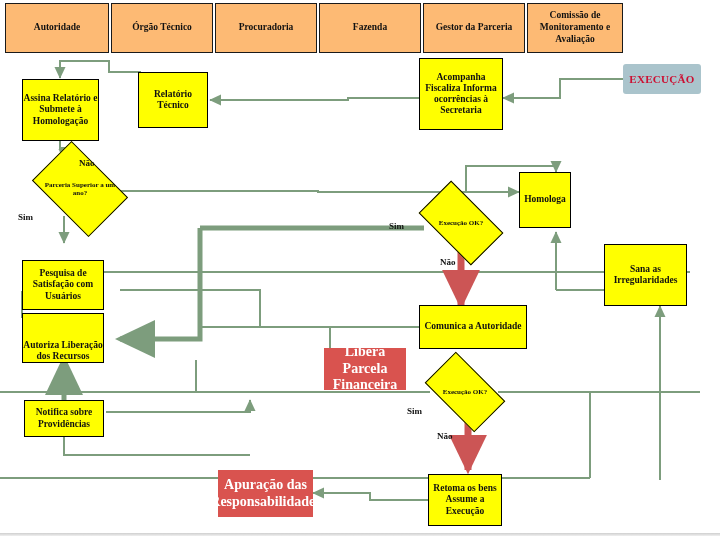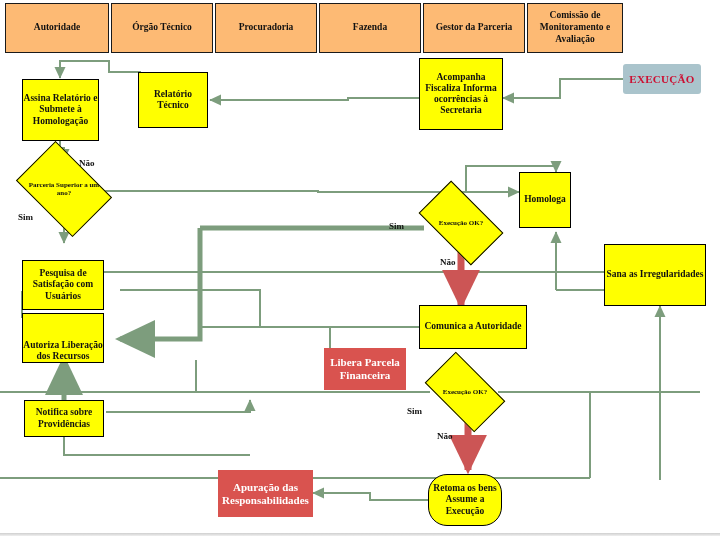--- a/index.html
+++ b/index.html
@@ -42,21 +42,21 @@
   .n-proc{
     background:#ffff00;
     border:1.5px solid #000000;
     color:#111111;
     font-size:9.5px;font-weight:bold;
   }
   .n-red{
     background:#d9534f;
     border:none;
     color:#ffffff;
-    font-size:11px;font-weight:bold;justify-content:center;
+    font-size:14px;font-weight:bold;justify-content:center;
   }
   .n-pill{
     background:#aac4cc;
     border-radius:3px;
     color:#cc1133;
     font-size:11px;font-weight:bold;
     letter-spacing:.3px;
   }
   .n-dec{
     background:transparent;border:none;
@@ -195,39 +195,39 @@
   </div>
 
   <div class="node n-proc" style="left:419px;top:58px;width:84px;height:72px;">
     <span>Acompanha Fiscaliza Informa ocorrências à Secretaria</span>
   </div>
 
   <div class="node n-pill" style="left:623px;top:64px;width:78px;height:30px;">
     <span>EXECUÇÃO</span>
   </div>
 
-  <div class="node n-dec" style="left:24px;top:161px;width:80px;height:56px;">
+  <div class="node n-dec" style="left:40px;top:161px;width:80px;height:56px;">
     <div class="dia"></div>
     <div class="dtxt">Parceria Superior a um ano?</div>
   </div>
 
   <div class="node n-proc" style="left:519px;top:172px;width:52px;height:56px;">
     <span>Homologa</span>
   </div>
 
   <div class="node n-dec" style="left:424px;top:200px;width:74px;height:46px;">
     <div class="dia"></div>
     <div class="dtxt">Execução OK?</div>
   </div>
 
   <div class="node n-proc" style="left:22px;top:260px;width:82px;height:50px;">
     <span>Pesquisa de Satisfação com Usuários</span>
   </div>
 
-  <div class="node n-proc" style="left:604px;top:244px;width:102px;height:62px;">
+  <div class="node n-proc" style="left:604px;top:244px;width:83px;height:62px;">
     <span>Sana as Irregularidades</span>
   </div>
 
   <div class="node n-proc" style="left:419px;top:305px;width:108px;height:44px;">
     <span>Comunica a Autoridade</span>
   </div>
 
   <div class="node n-proc" style="left:22px;top:313px;width:82px;height:50px;align-items:flex-end;">
     <span>Autoriza Liberação dos Recursos</span>
   </div>
@@ -242,21 +242,21 @@
   </div>
 
   <div class="node n-proc" style="left:24px;top:400px;width:80px;height:37px;">
     <span>Notifica sobre Providências</span>
   </div>
 
   <div class="node n-red" style="left:218px;top:470px;width:95px;height:47px;">
     <span>Apuração das Responsabilidades</span>
   </div>
 
-  <div class="node n-proc" style="left:428px;top:474px;width:74px;height:52px;border-radius:19px;">
+  <div class="node n-proc" style="left:428px;top:474px;width:74px;height:52px;">
     <span>Retoma os bens Assume a Execução</span>
   </div>
 
   <div class="edge-label" style="left:79px;top:158px;">Não</div>
   <div class="edge-label" style="left:18px;top:212px;">Sim</div>
   <div class="edge-label" style="left:389px;top:221px;">Sim</div>
   <div class="edge-label" style="left:440px;top:257px;">Não</div>
   <div class="edge-label" style="left:407px;top:406px;">Sim</div>
   <div class="edge-label" style="left:437px;top:431px;">Não</div>
 

